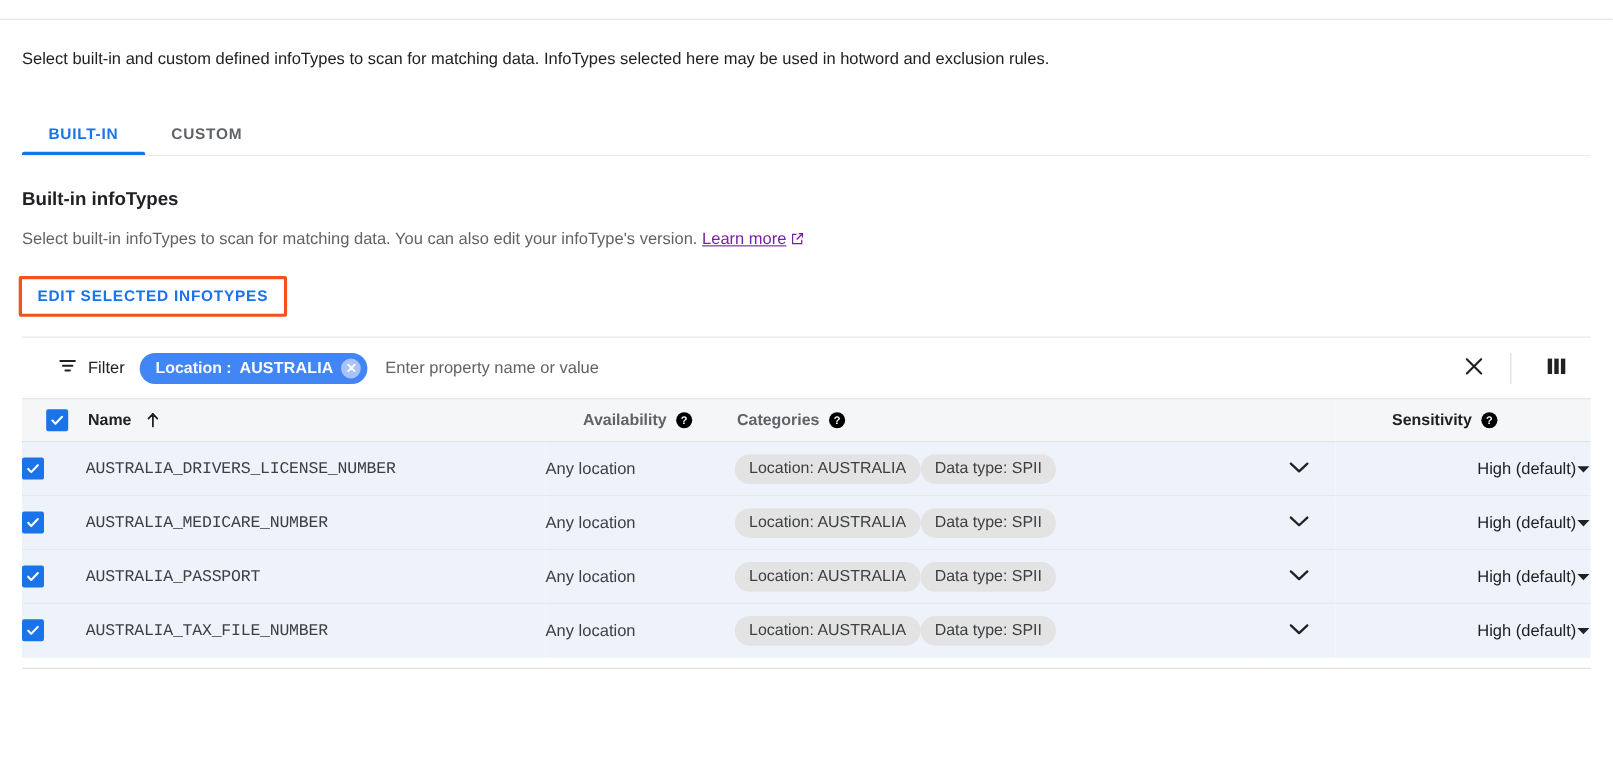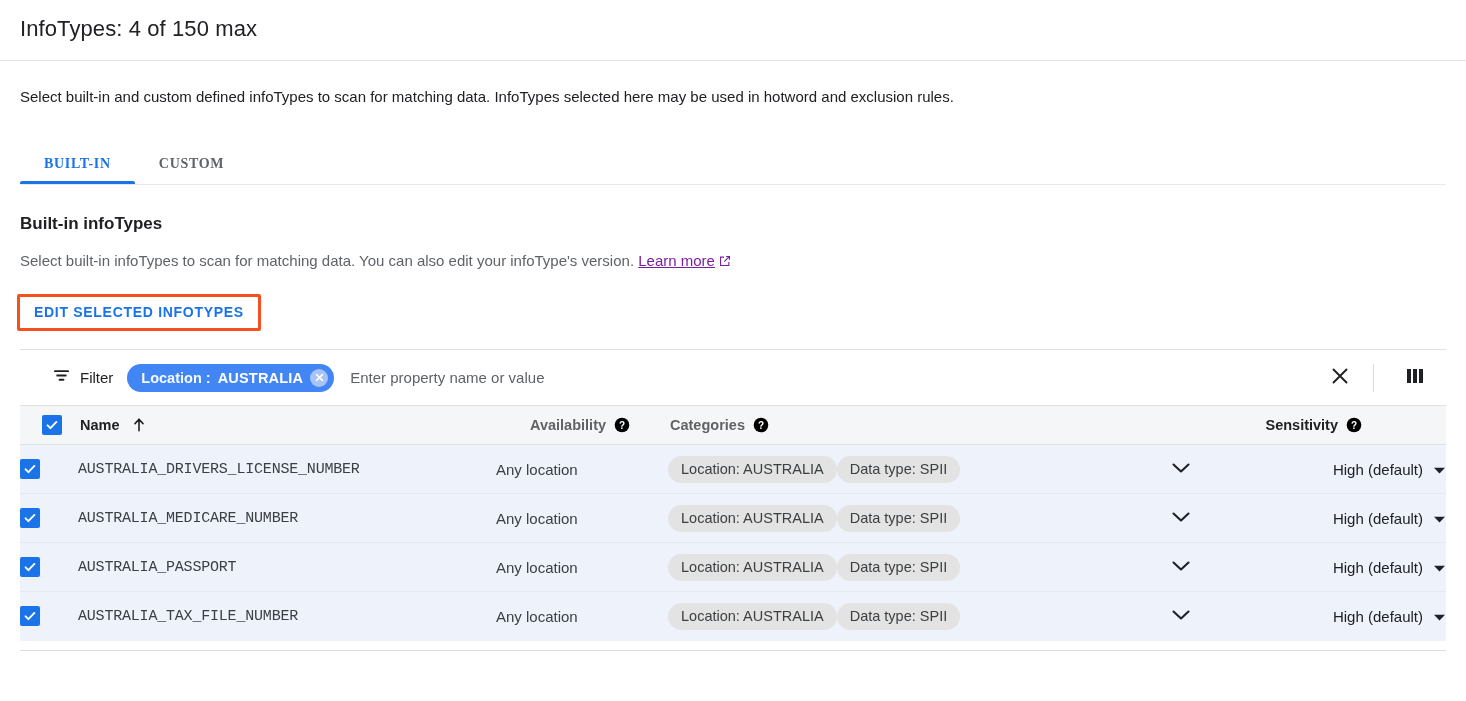--- a/index.html
+++ b/index.html
@@ -56,21 +56,21 @@
     font-weight: bold;
     letter-spacing: 0.7px;
     color: #5f6368;
     padding: 0 24px;
     height: 41px;
     line-height: 34px;
     cursor: pointer;
     position: relative;
     background: none;
     border: none;
-    font-family: Liberation Serif, serif;
+    font-family: Liberation Sans, sans-serif;
   }
   .tab.active { color: #1a73e8; }
   .tab.active::after {
     content: "";
     position: absolute;
     left: 0; right: 0; bottom: 0;
     height: 3px;
     background: #1a73e8;
     border-radius: 2px 2px 0 0;
   }
@@ -315,31 +315,30 @@
     background: transparent;
     cursor: pointer;
     padding: 6px;
     display: inline-flex;
   }
 
   .sens-cell { text-align: right; padding-right: 44px; }
   .sens-select {
     display: inline-flex;
     align-items: center;
-    gap: 10px;
+    gap: 0;
     cursor: pointer;
     font-size: 15px;
     color: #202124;
   }
 </style>
 </head>
 <body>
 
 <div>
-  <div class="page-title">InfoTypes: 4 of 150 max</div>
   <div class="title-divider"></div>
   <div class="intro-text">Select built-in and custom defined infoTypes to scan for matching data. InfoTypes selected here may be used in hotword and exclusion rules.</div>
 </div>
 
 <div class="tabs-wrap">
   <div class="tabs">
     <button class="tab active">BUILT-IN</button>
     <button class="tab">CUSTOM</button>
   </div>
   <div class="tabs-underline"></div>

